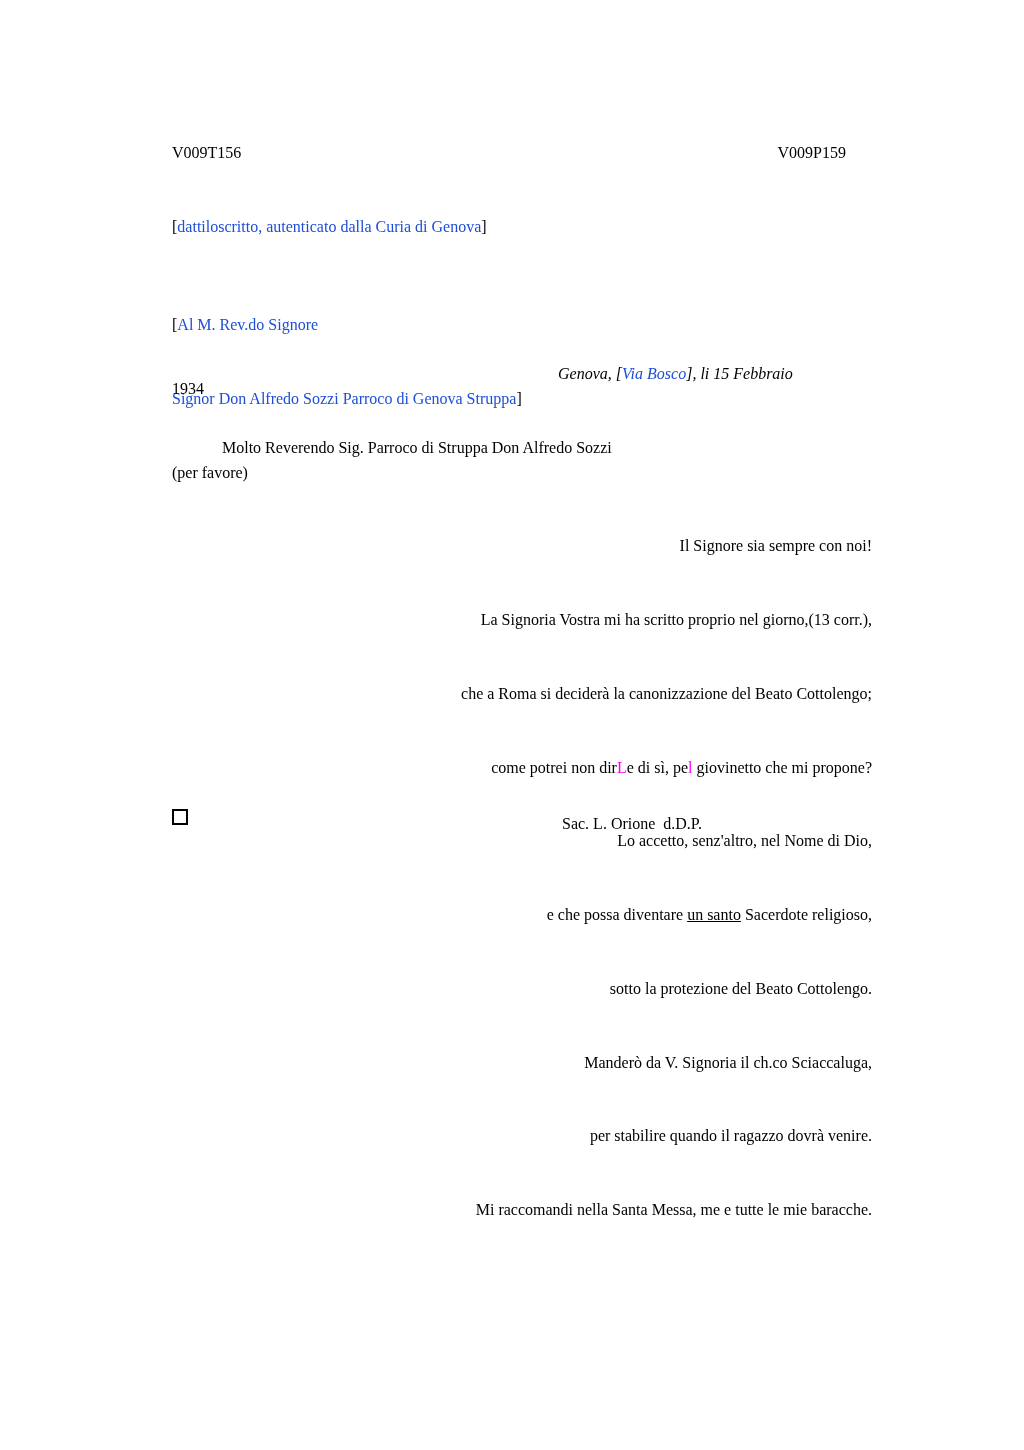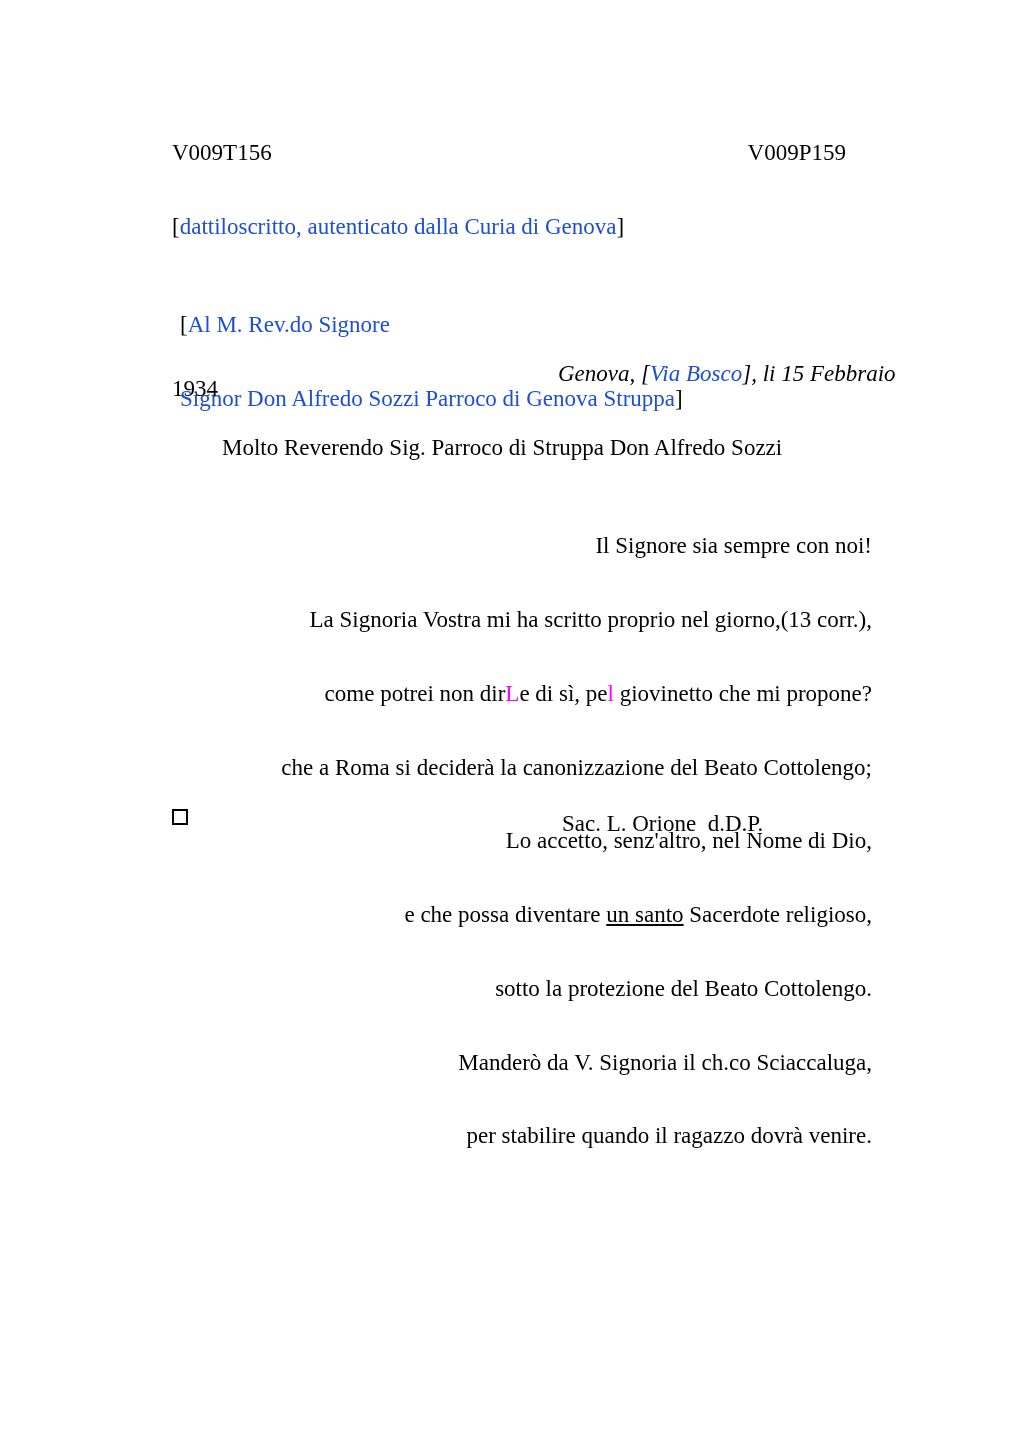--- a/index.html
+++ b/index.html
@@ -6,27 +6,27 @@
     margin: 0;
     padding: 0;
     background: #ffffff;
   }
   .page {
     position: relative;
     width: 1024px;
     height: 1450px;
     background: #ffffff;
     font-family: "Liberation Serif", serif;
-    font-size: 23px;
+    font-size: 16px;
     line-height: 24.6px;
     color: #000000;
     overflow: hidden;
   }
   .abs { position: absolute; white-space: pre-wrap; }
-  .ln  { white-space: pre-wrap; margin-left: 8px; }
+  .ln  { white-space: pre-wrap; }
   .ind { padding-left: 50px; }
 
   #header-row {
     top: 141px; left: 172px; width: 674px;
     display: flex; justify-content: space-between;
   }
   #annotation-line { top: 215px; left: 172px; }
   #recipient-block { top: 264px; left: 172px; }
   #dateline        { top: 362px; left: 558px; font-style: italic; }
   #dateline-year   { top: 377px; left: 172px; }
@@ -53,37 +53,39 @@
   <div id="header-row" class="abs">
     <span>V009T156</span>
     <span>V009P159</span>
   </div>
 
   <div id="annotation-line" class="abs"><span class="bracket">[</span><span class="blue">dattiloscritto, autenticato dalla Curia di Genova</span><span class="bracket">]</span></div>
 
   <div id="recipient-block" class="abs">
     <div class="ln"><span class="bracket">[</span><span class="blue">Al M. Rev.do Signore</span></div>
     <div class="ln"><span class="blue">Signor Don Alfredo Sozzi Parroco di Genova Struppa</span><span class="bracket">]</span></div>
+    <div class="ln">(per favore)</div>
   </div>
 
   <div id="dateline" class="abs"><span>Genova, </span><span class="bracket">[</span><span class="blue">Via Bosco</span><span class="bracket">]</span><span>, li 15 Febbraio</span></div>
 
   <div id="dateline-year" class="abs">1934</div>
 
   <div id="salutation" class="abs">Molto Reverendo Sig. Parroco di Struppa Don Alfredo Sozzi</div>
 
   <div id="letter-body" class="abs">
     <div class="ln ind">Il Signore sia sempre con noi!</div>
     <div class="ln ind">La Signoria Vostra mi ha scritto proprio nel giorno,(13 corr.),</div>
+    <div class="ln">che a Roma si deciderà la canonizzazione del Beato Cottolengo;</div>
     <div class="ln"><span>come potrei non dir</span><span class="magenta">L</span><span>e di sì, pe</span><span class="magenta">l</span><span> giovinetto che mi propone?</span></div>
-    <div class="ln">che a Roma si deciderà la canonizzazione del Beato Cottolengo;</div>
     <div class="ln ind">Lo accetto, senz'altro, nel Nome di Dio,</div>
     <div class="ln"><span>e che possa diventare </span><span class="under">un santo</span><span> Sacerdote religioso,</span></div>
     <div class="ln">sotto la protezione del Beato Cottolengo.</div>
     <div class="ln ind">Manderò da V. Signoria il ch.co Sciaccaluga,</div>
     <div class="ln">per stabilire quando il ragazzo dovrà venire.</div>
+    <div class="ln ind">Mi raccomandi nella Santa Messa, me e tutte le mie baracche.</div>
   </div>
 
   <div id="signature" class="abs">Sac. L. Orione  d.D.P.</div>
 
   <div id="end-square" class="abs"></div>
 
 </div>
 
 </body></html>

